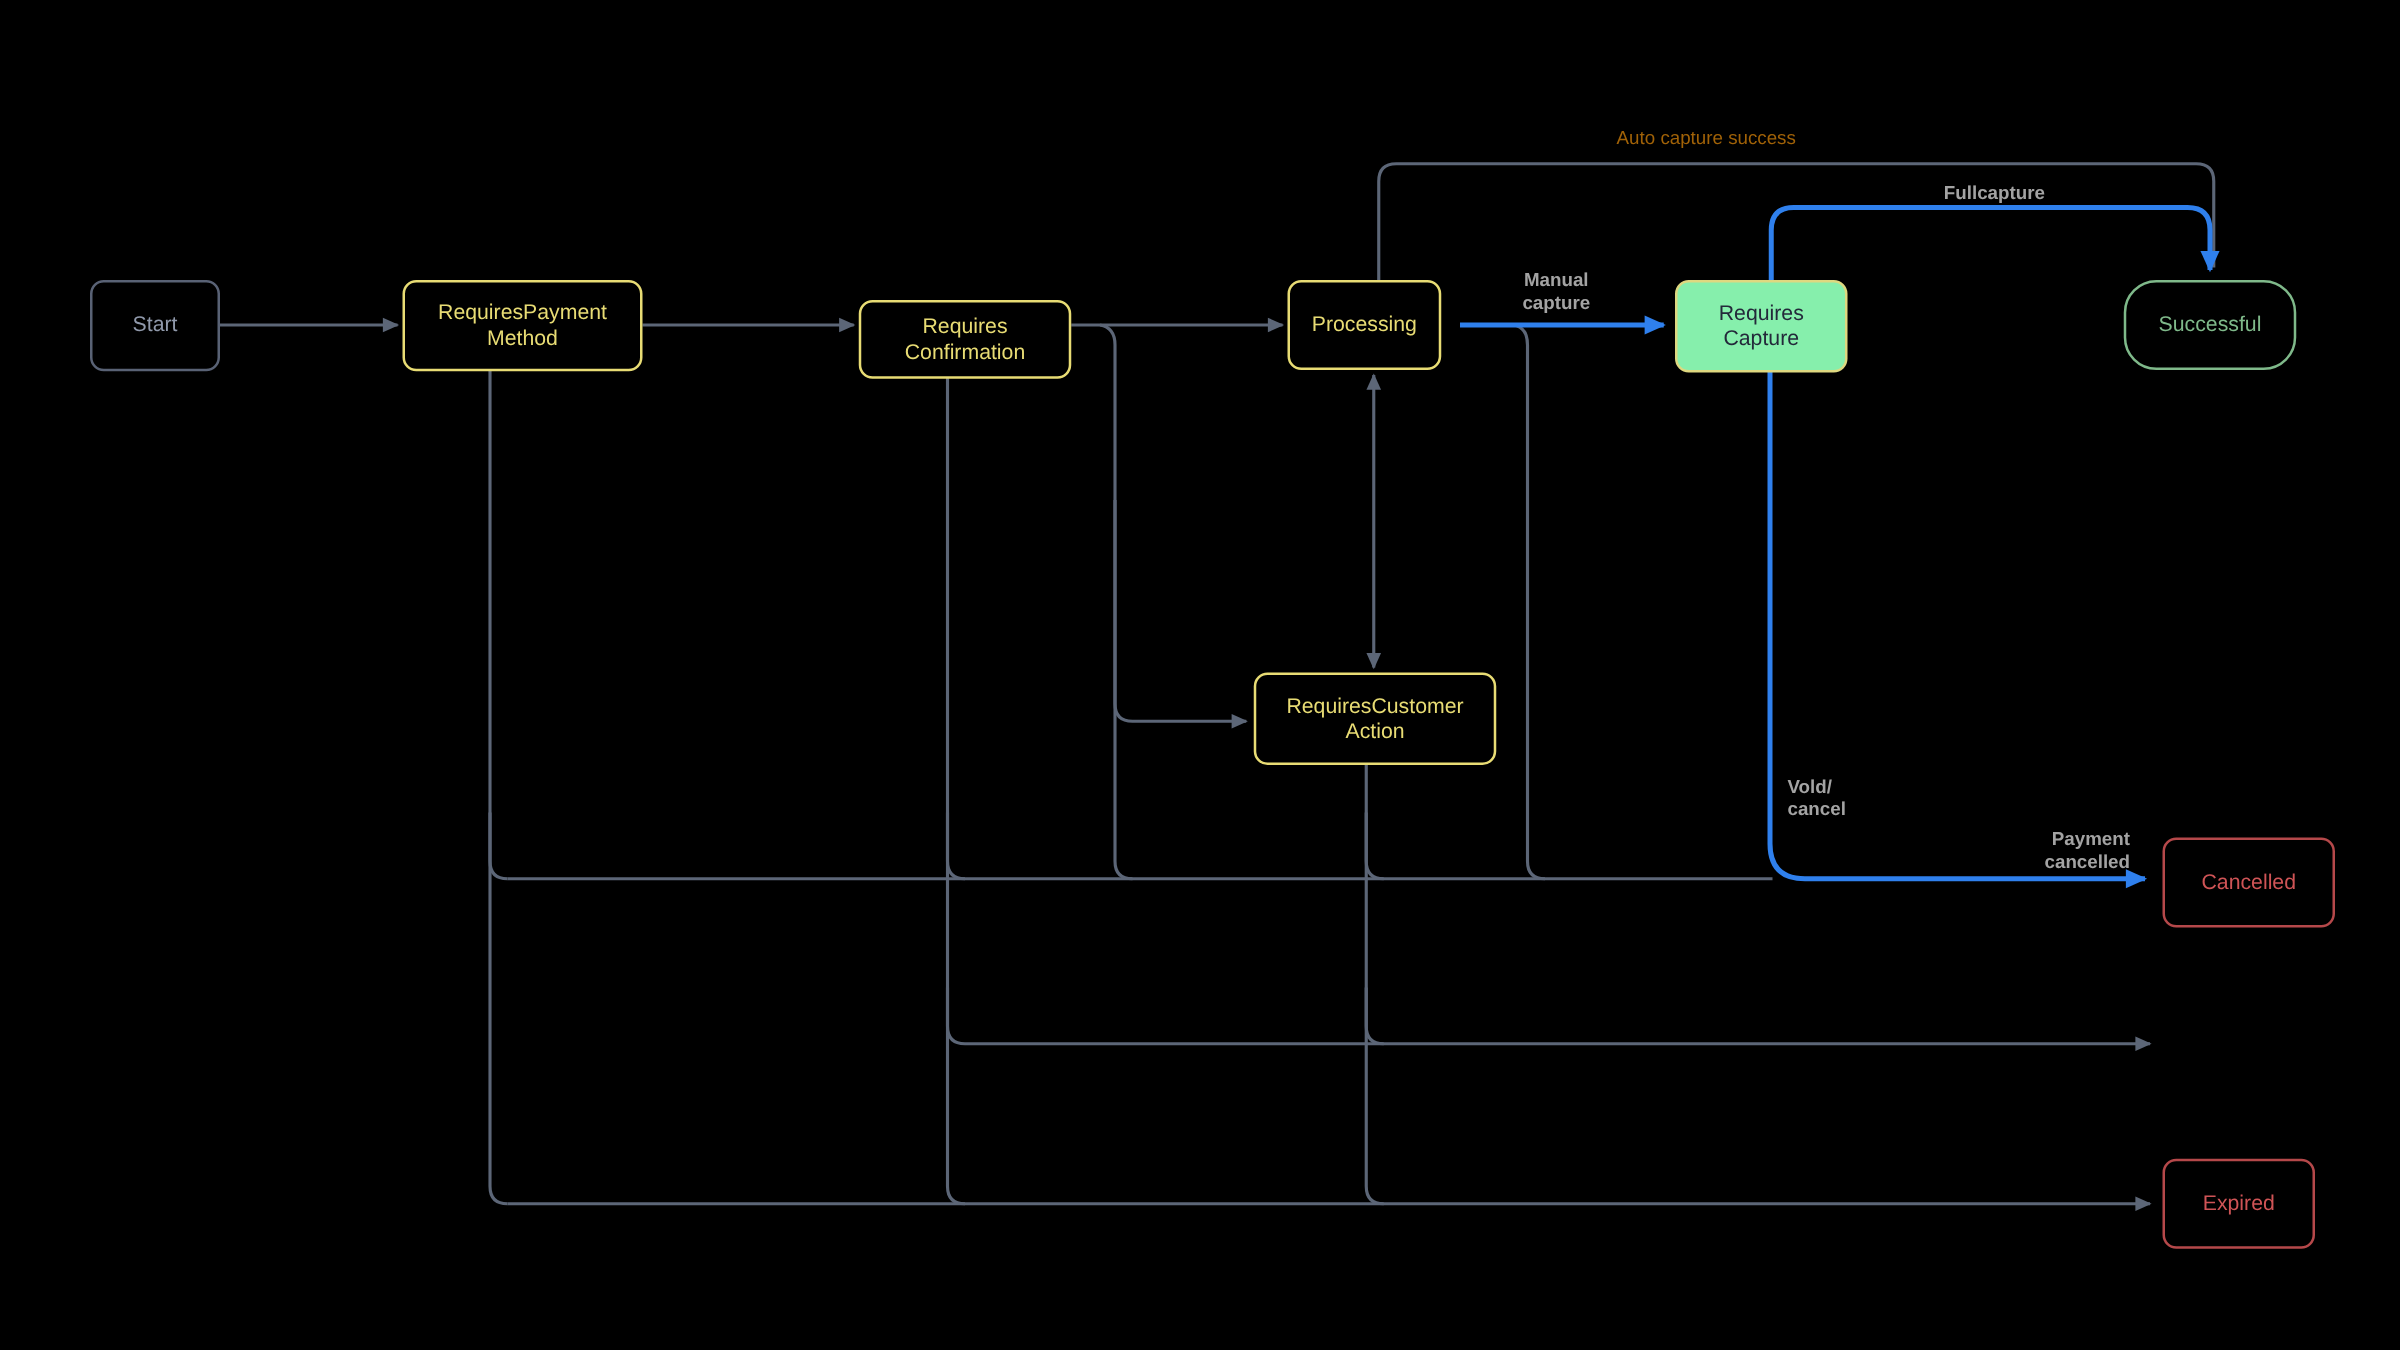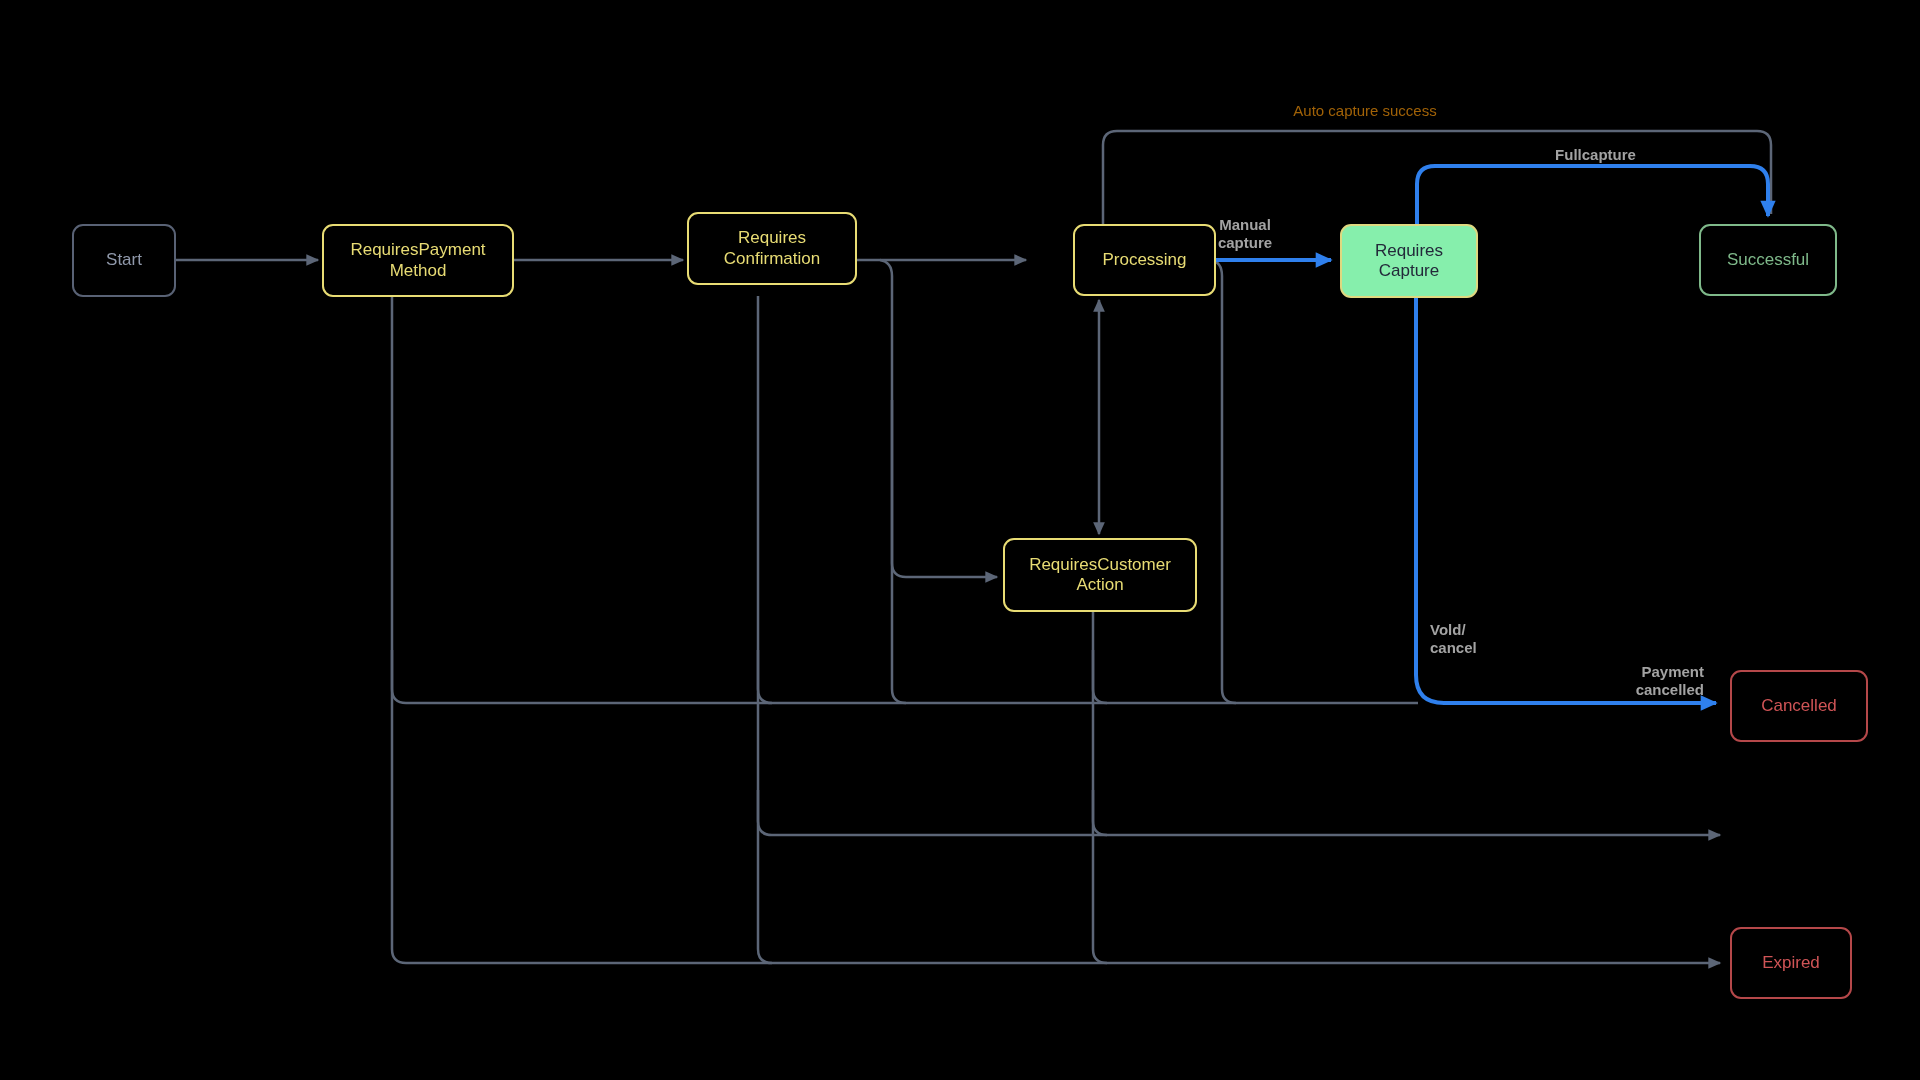--- a/index.html
+++ b/index.html
@@ -121,27 +121,27 @@
       <path d="M1168,260 H1331" marker-end="url(#arrow-blue)"></path>
       <path d="M1417,224 V184 Q1417,166 1435,166 H1750 Q1768,166 1768,184 V216" marker-end="url(#arrow-blue)"></path>
       <path d="M1416,296 V675 Q1416,703 1444,703 H1716" marker-end="url(#arrow-blue)"></path>
     </g>
   </svg>
 
   <div class="node neutral" style="left:72px; top:224px; width:104px; height:73px;">Start</div>
 
   <div class="node yellow" style="left:322px; top:224px; width:192px; height:73px;">RequiresPayment Method</div>
 
-  <div class="node yellow" style="left:687px; top:212px; width:170px; height:73px;">Requires Confirmation</div>
+  <div class="node yellow" style="left:687px; top:240px; width:170px; height:63px;">Requires Confirmation</div>
 
-  <div class="node yellow" style="left:1073px; top:224px; width:143px; height:72px;">Processing</div>
+  <div class="node yellow" style="left:1030px; top:224px; width:123px; height:72px;">Processing</div>
 
   <div class="node filled" style="left:1340px; top:224px; width:138px; height:74px;">Requires Capture</div>
 
-  <div class="node success" style="left:1699px; top:224px; width:138px; height:72px;">Successful</div>
+  <div class="node success" style="left:1699px; top:224px; width:138px; height:72px;border-radius:26px;">Successful</div>
 
   <div class="node yellow" style="left:1003px; top:538px; width:194px; height:74px;">RequiresCustomer Action</div>
 
   <div class="node error" style="left:1730px; top:670px; width:138px; height:72px;">Cancelled</div>
 
 
   <div class="node error" style="left:1730px; top:927px; width:122px; height:72px;">Expired</div>
 
   <div class="edge-label gray center" style="left:1265px; top:102px; width:200px;">Auto capture success</div>
 

